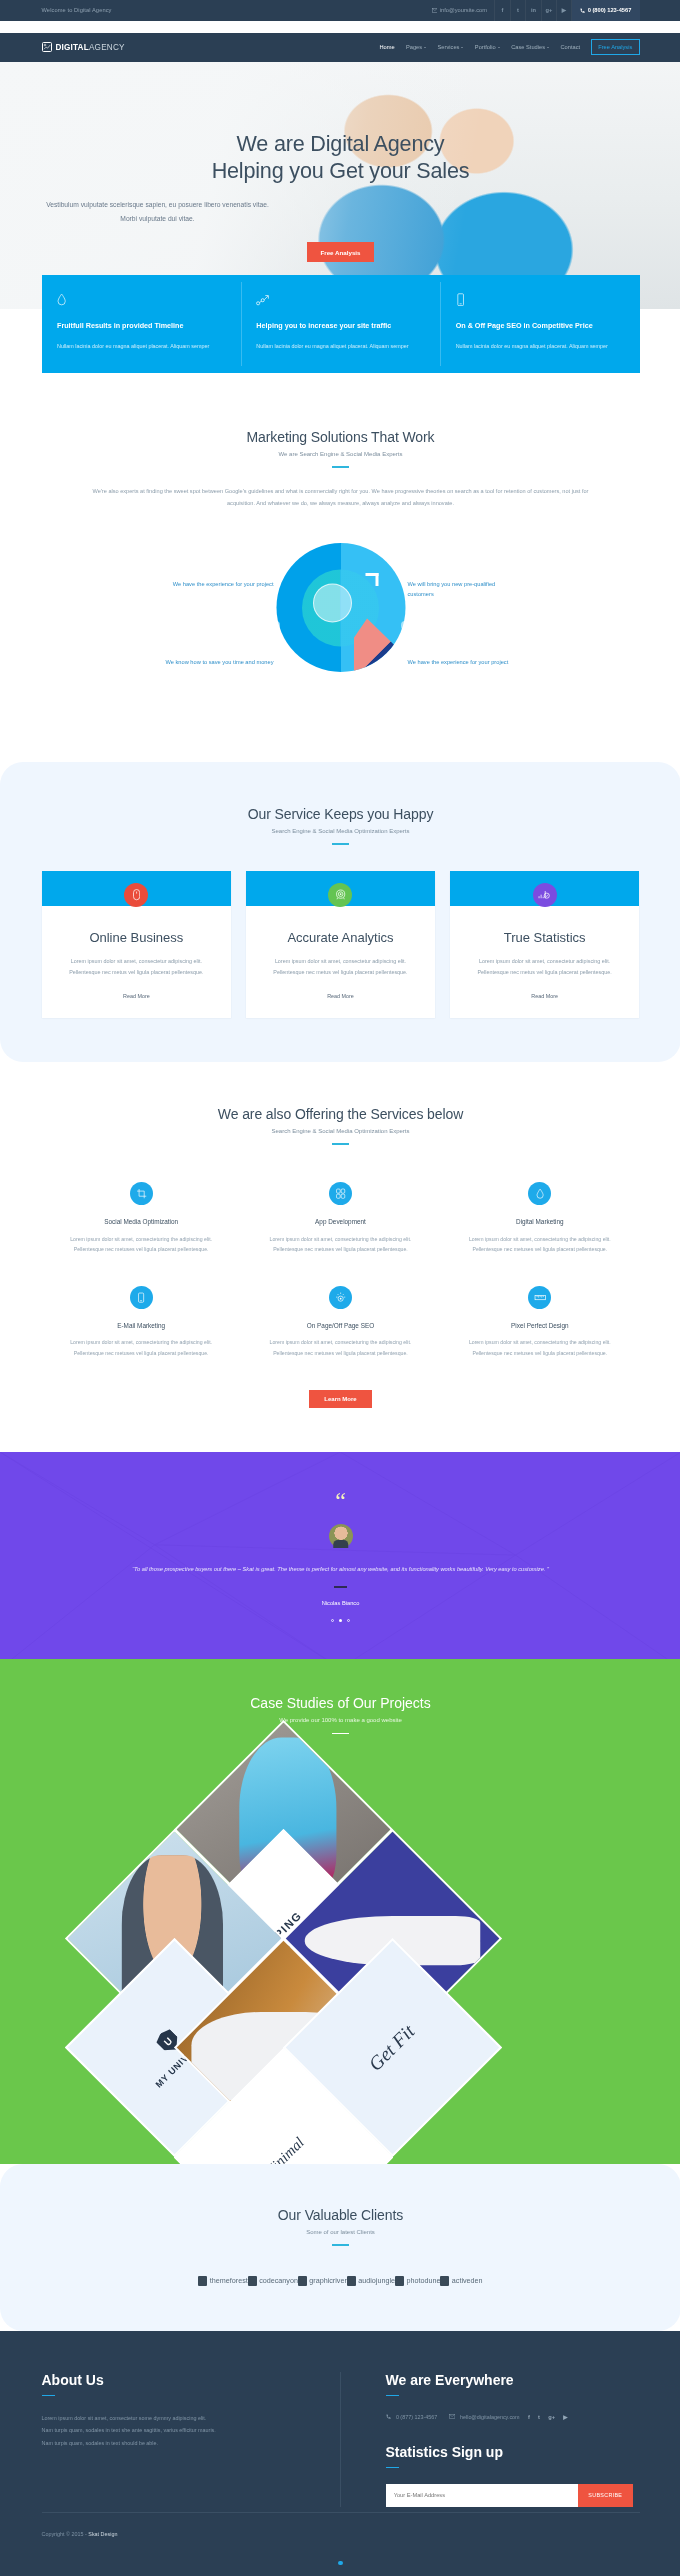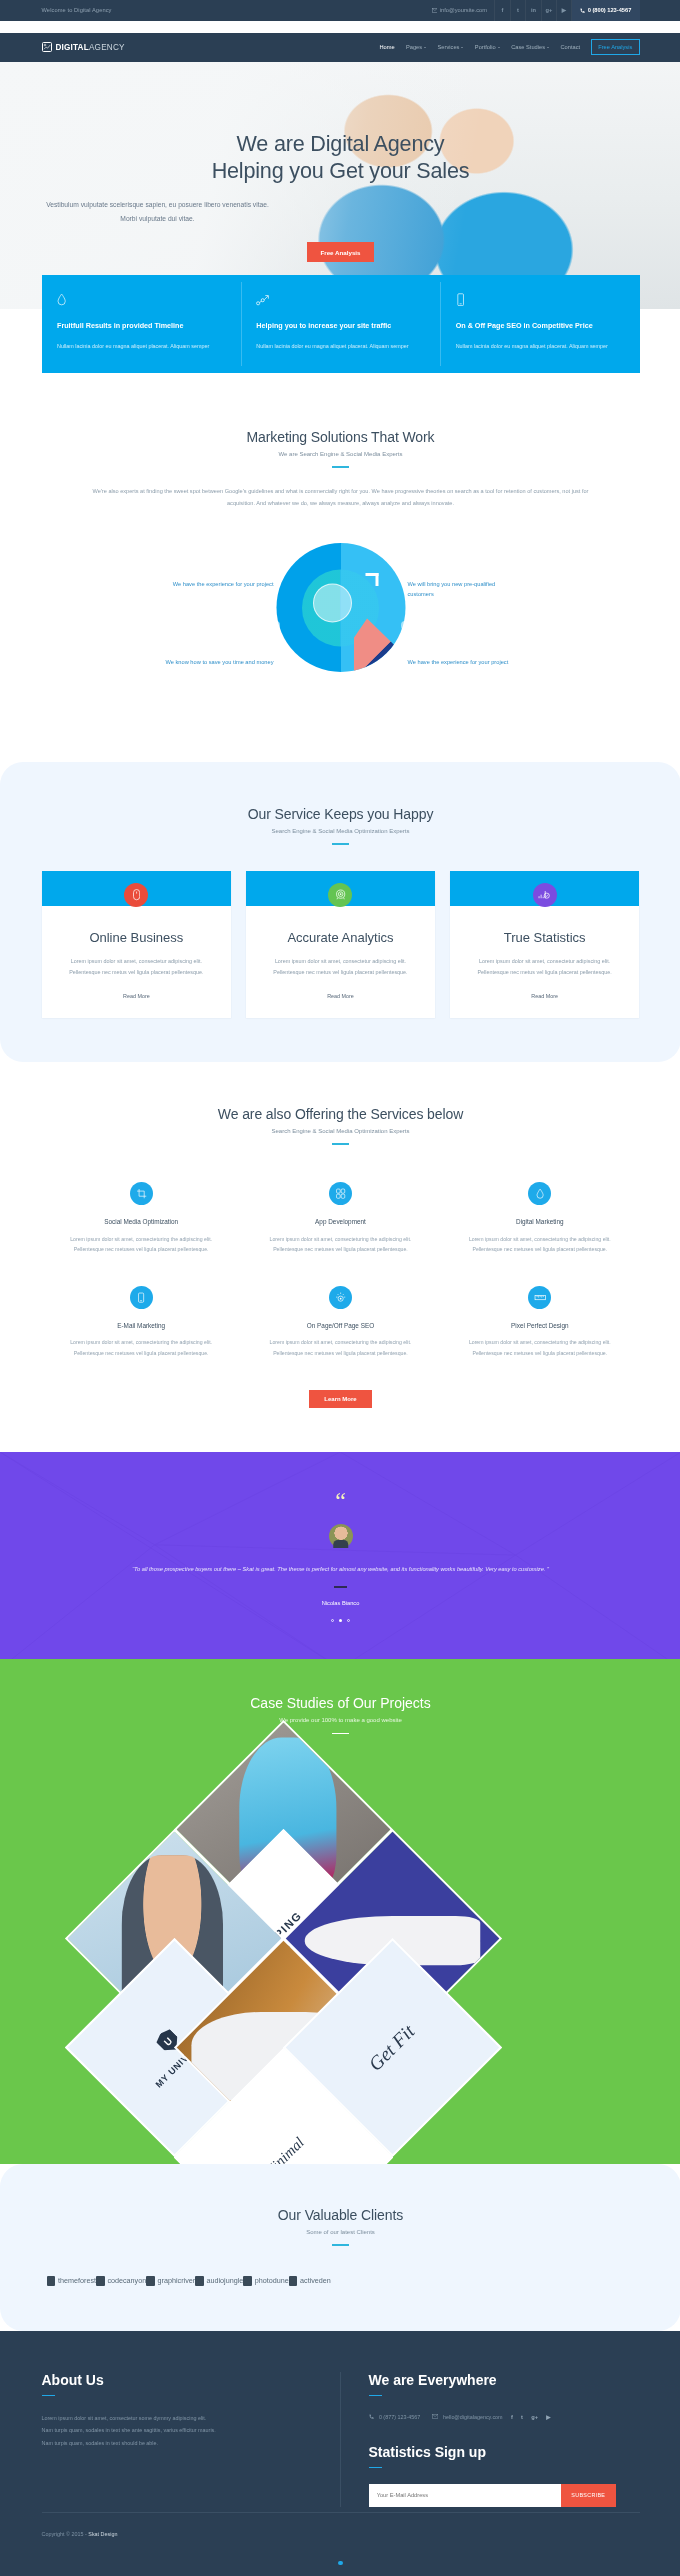--- a/index.html
+++ b/index.html
@@ -170,29 +170,29 @@
   .ph-plane{background:#3b3f9e;}
   .ph-plane:after{content:"";position:absolute;left:10%;top:40%;width:80%;height:22%;
     background:#f2f2f4;border-radius:50% 14% 14% 50%;}
   .ph-car{background:linear-gradient(120deg,#8a5a22 0%,#c98a3d 45%,#e8e8ea 100%);}
   .ph-car:after{content:"";position:absolute;left:8%;top:34%;width:84%;height:40%;
     background:#f0f1f3;border-radius:38% 38% 14% 14%;}
   .white-cell{background:#fff;}
   .pale-cell{background:#eaf2fb;}
 
   
-  .clients{display:flex;justify-content:flex-start;align-items:center;margin-top:30px;padding:0 5.2px;}
+  .clients{display:flex;justify-content:center;align-items:center;margin-top:30px;padding:0 5.2px;}
   .client{display:flex;align-items:center;gap:2.6px;color:#596a78;font-size:7.2px;}
   .client .mk{width:8.8px;height:9.8px;background:#3a4a58;border-radius:1px;}
 
   
   .footer{background:#2b3f54;padding:29px 0 0;}
   .fcols{display:flex;}
   .fleft{width:50%;padding-right:27px;border-right:0.5px solid #3a4f64;padding-bottom:18.5px;}
-  .fright{width:50%;padding-left:28px;}
+  .fright{width:50%;padding-left:45px;}
   .footer h4{font-size:14px;font-weight:bold;color:#fff;}
   .fline{width:13.4px;height:1.5px;background:#1fa8e8;margin-top:7.2px;}
   .footer p.ft{margin-top:15.5px;font-size:5.4px;line-height:2.35;color:#8195a6;max-width:175px;}
   .contact-row{display:flex;align-items:center;gap:5.2px;margin-top:17.5px;color:#8195a6;font-size:5.4px;}
   .contact-row .s{color:#93a6b6;font-weight:bold;font-size:5.7px;margin-left:3.1px;}
   .news{margin-top:24px;}
   .subwrap{display:flex;margin-top:15.5px;width:247px;}
   .subwrap input{flex:1;border:0;height:23px;padding:0 8.2px;font-size:5.7px;color:#9aa7b2;
     font-family:"Liberation Sans",sans-serif;background:#fff;}
   .subwrap button{border:0;background:#ef5440;color:#fff;font-size:5.4px;letter-spacing:0.3px;

